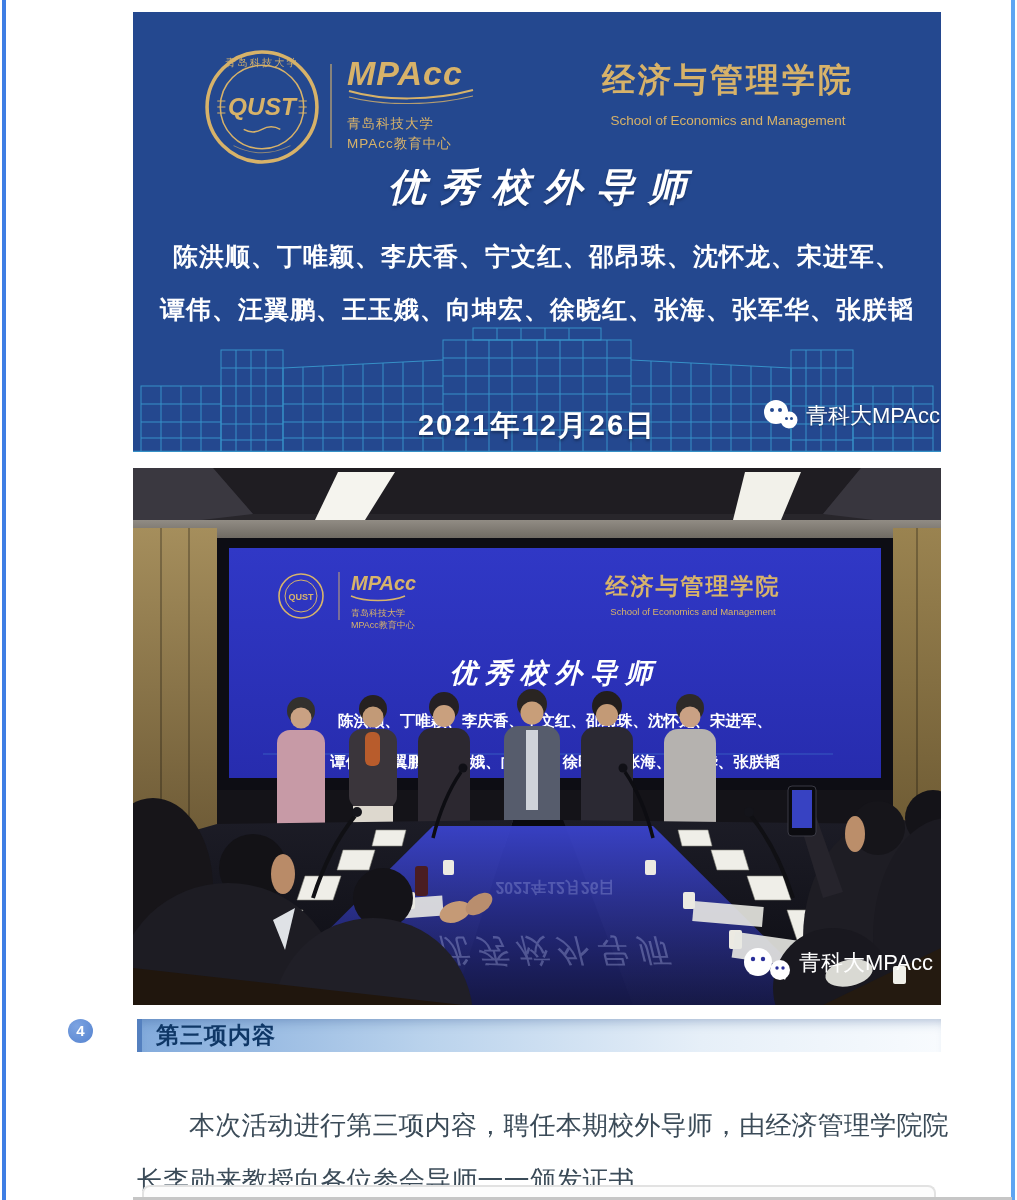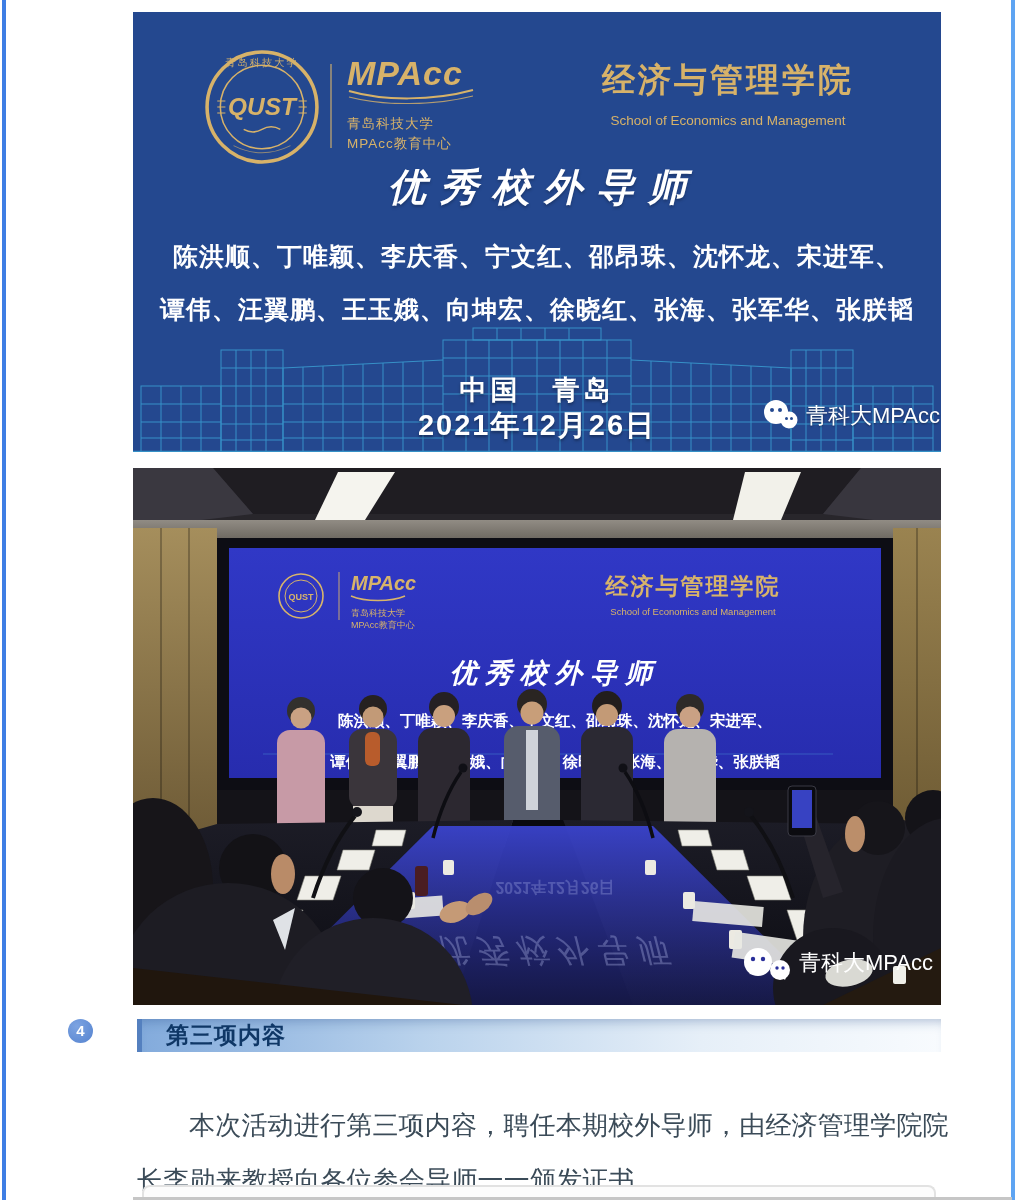--- a/index.html
+++ b/index.html
@@ -46,21 +46,21 @@
   .photo svg{display:block;}
 
   
   .sec-badge{position:absolute;left:68px;top:1019px;width:25px;height:24px;
     border-radius:50%;background:radial-gradient(circle at 35% 30%, #7da4e2, #5583cf);
     color:#fff;font-size:15px;font-weight:bold;line-height:24px;text-align:center;}
   .sec-header{position:absolute;left:137px;top:1019px;width:799px;height:33px;
     background:linear-gradient(to right,#83abdc 0%,#b9d2ec 35%,#e6eff8 70%,#f8fbfe 100%);
     box-shadow:inset 0 10px 12px -8px rgba(30,70,130,.35);
     border-left:5px solid #5480bf;}
-  .sec-header span{display:block;padding-left:24px;font-size:23px;font-weight:bold;
+  .sec-header span{display:block;padding-left:14px;font-size:23px;font-weight:bold;
     color:#0f3766;line-height:33px;letter-spacing:1px;}
   .sec-paragraph{position:absolute;left:137px;top:1072px;width:815px;
     font-size:26px;line-height:55px;color:#3b4b58;text-indent:2em;letter-spacing:0.2px;}
 
   
   .next-card{position:absolute;left:142px;top:1185px;width:790px;height:15px;
     border:2px solid #e2e2e2;border-bottom:none;border-radius:8px 8px 0 0;background:#fcfcfc;}
   .bottom-line{position:absolute;left:133px;top:1197px;width:879px;height:3px;background:#c6c6c6;}
 </style>
 </head>
@@ -119,21 +119,20 @@
   </div>
 
   <div class="school">
     <div class="school-cn">经济与管理学院</div>
     <div class="school-en">School of Economics and Management</div>
   </div>
 
   <div class="banner-center banner-title">优秀校外导师</div>
   <div class="banner-center banner-names names-1">陈洪顺、丁唯颖、李庆香、宁文红、邵昂珠、沈怀龙、宋进军、</div>
   <div class="banner-center banner-names names-2">谭伟、汪翼鹏、王玉娥、向坤宏、徐晓红、张海、张军华、张朕韬</div>
-  <div class="banner-center banner-loc">中国　青岛</div>
   <div class="banner-center banner-date">2021年12月26日</div>
 
   <div class="watermark">
     <svg width="36" height="32" viewBox="0 0 36 32">
       <circle cx="13" cy="12" r="12" fill="#ffffff"></circle>
       <polygon points="6,22 11,19 14,23" fill="#ffffff"></polygon>
       <circle cx="9" cy="10" r="2" fill="#24488f"></circle>
       <circle cx="17" cy="10" r="2" fill="#24488f"></circle>
       <circle cx="26" cy="20" r="8.5" fill="#ffffff"></circle>
       <polygon points="30,28 27,25 32,24" fill="#ffffff"></polygon>

